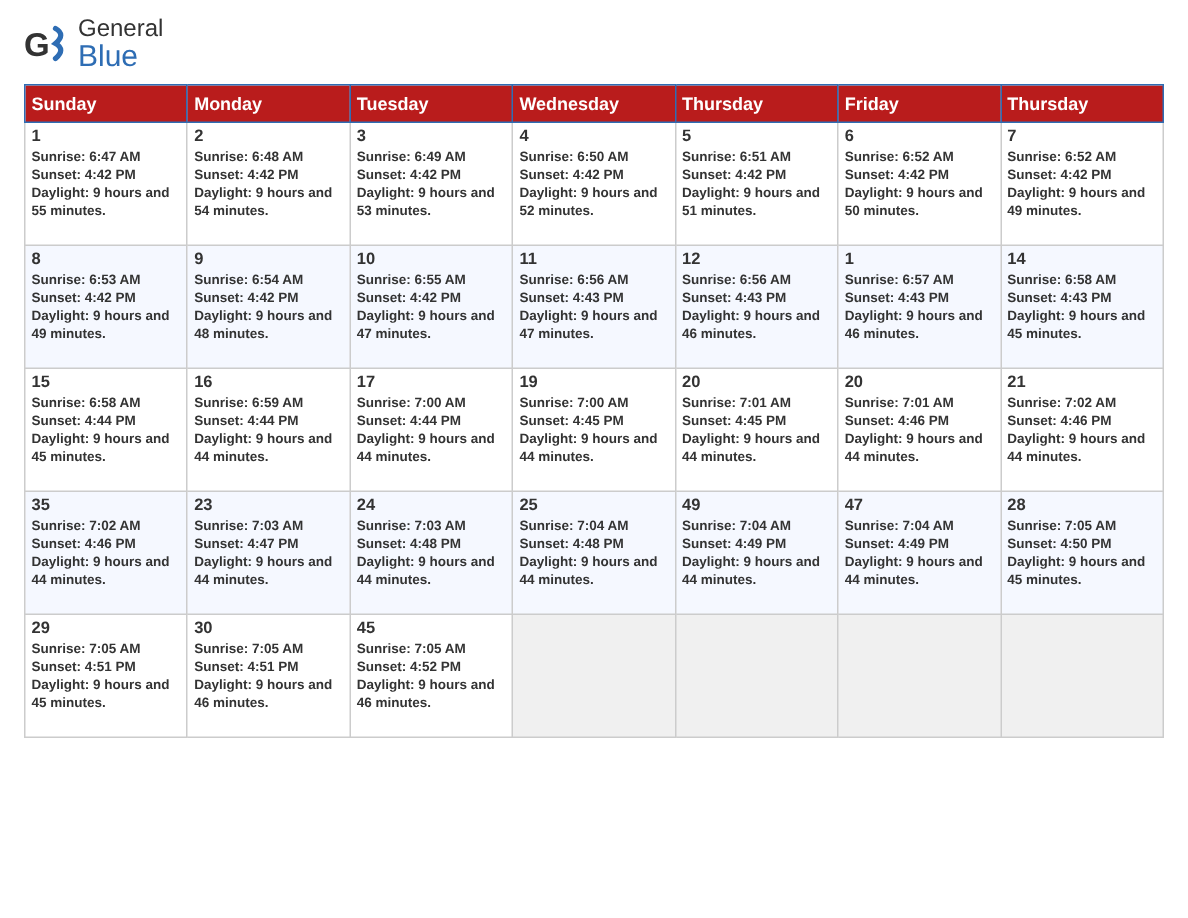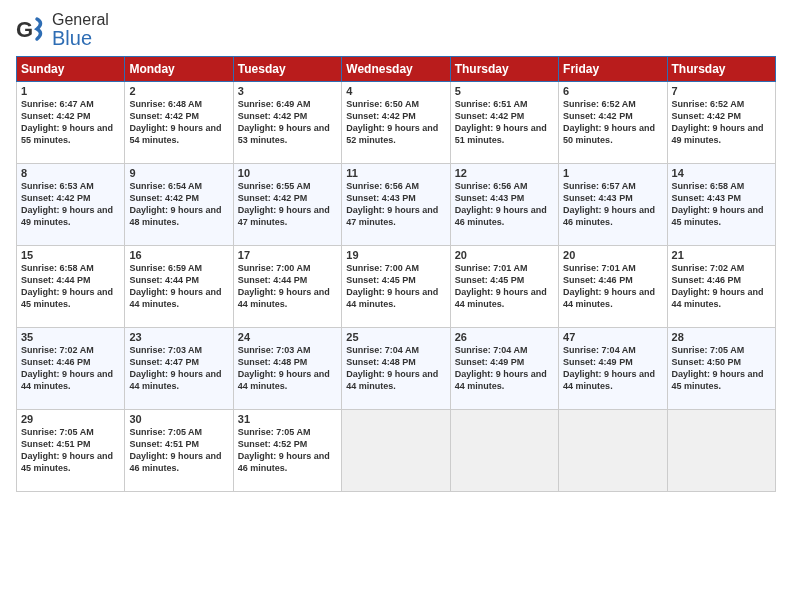--- a/index.html
+++ b/index.html
@@ -324,21 +324,21 @@
       </td>
           <td>
         <span class="day-num">25</span>
         <span class="day-info">
           Sunrise: 7:04 AM<br>
           Sunset: 4:48 PM<br>
           Daylight: 9 hours and 44 minutes.
         </span>
       </td>
           <td>
-        <span class="day-num">26</span>
+        <span class="day-num">49</span>
         <span class="day-info">
           Sunrise: 7:04 AM<br>
           Sunset: 4:49 PM<br>
           Daylight: 9 hours and 44 minutes.
         </span>
       </td>
           <td>
         <span class="day-num">47</span>
         <span class="day-info">
           Sunrise: 7:04 AM<br>
@@ -366,21 +366,21 @@
       </td>
           <td>
         <span class="day-num">30</span>
         <span class="day-info">
           Sunrise: 7:05 AM<br>
           Sunset: 4:51 PM<br>
           Daylight: 9 hours and 46 minutes.
         </span>
       </td>
           <td>
-        <span class="day-num">31</span>
+        <span class="day-num">45</span>
         <span class="day-info">
           Sunrise: 7:05 AM<br>
           Sunset: 4:52 PM<br>
           Daylight: 9 hours and 46 minutes.
         </span>
       </td>
           <td class="empty"></td>
           <td class="empty"></td>
           <td class="empty"></td>
           <td class="empty"></td>

